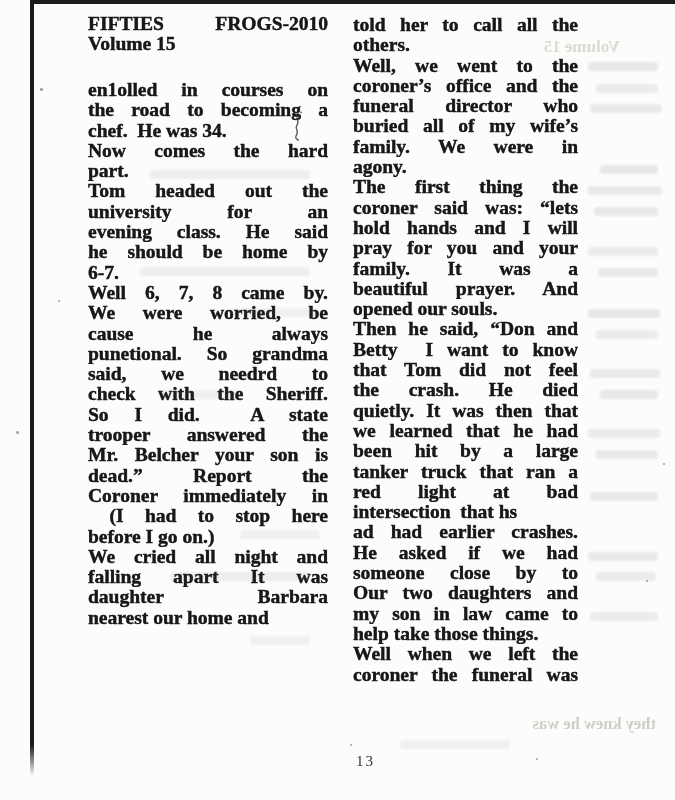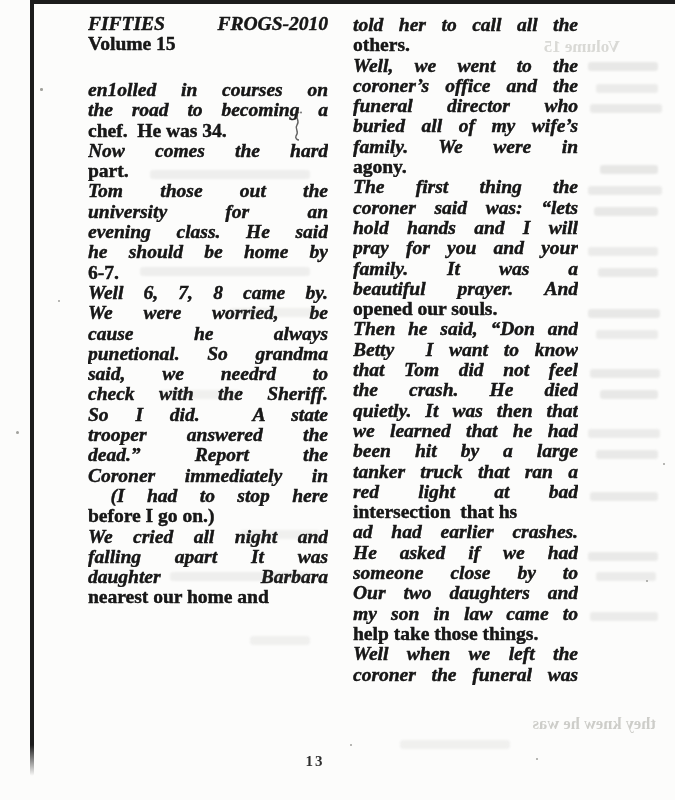--- a/index.html
+++ b/index.html
@@ -36,25 +36,25 @@
     font-weight:700;
     font-size:19.5px;
     line-height:20.3px;
     height:20.3px;
     color:var(--ink);
     white-space:pre-wrap;
     -webkit-text-stroke:0.35px currentColor;
     text-shadow:0.2px 0.2px 0.4px rgba(20,20,20,0.45);
     overflow:hidden;
   }
-  .j{text-align:justify;text-align-last:justify;font-style:italic;}
+  .j{text-align:justify;text-align-last:justify;}
   .footer{
     position:absolute;left:255px;top:753px;width:120px;
-    text-align:center;
-    font-size:15px;font-weight:700;color:#2e2e2e;letter-spacing:2px;
+    text-align:right;
+    font-size:15px;font-weight:400;color:#2e2e2e;letter-spacing:2px;
   }
   
   .bleed{
     position:absolute;
     transform:scaleX(-1);
     filter:blur(0.6px);
     color:var(--bleed);
     font-weight:700;
     white-space:pre;
   }
@@ -85,33 +85,34 @@
     <div class="line j">FIFTIES FROGS-2010</div>
     <div class="line">Volume 15</div>
   </div>
 
   <div class="col col-left">
       <div class="line j">en1olled in courses on</div>
       <div class="line j">the road to becoming a</div>
       <div class="line">chef.  He was 34.</div>
       <div class="line j">Now comes the hard</div>
       <div class="line">part.</div>
-      <div class="line j">Tom those out the</div>
+      <div class="line j">Tom headed out the</div>
       <div class="line j">university for an</div>
       <div class="line j">evening class. He said</div>
       <div class="line j">he should be home by</div>
       <div class="line">6-7.</div>
       <div class="line j">Well 6, 7, 8 came by.</div>
       <div class="line j">We were worried, be</div>
       <div class="line j">cause he always</div>
       <div class="line j">punetional. So grandma</div>
       <div class="line j">said, we needrd to</div>
       <div class="line j">check with the Sheriff.</div>
       <div class="line j">So I did.  A state</div>
       <div class="line j">trooper answered the</div>
+      <div class="line j">Mr. Belcher your son is</div>
       <div class="line j">dead.”  Report  the</div>
       <div class="line j">Coroner immediately in</div>
       <div class="line j"> (I had to stop here</div>
       <div class="line">before I go on.)</div>
       <div class="line j">We cried all night and</div>
       <div class="line j">falling apart It was</div>
       <div class="line j">daughter Barbara</div>
       <div class="line">nearest our home and</div>
     </div>
   <div class="col col-right">

